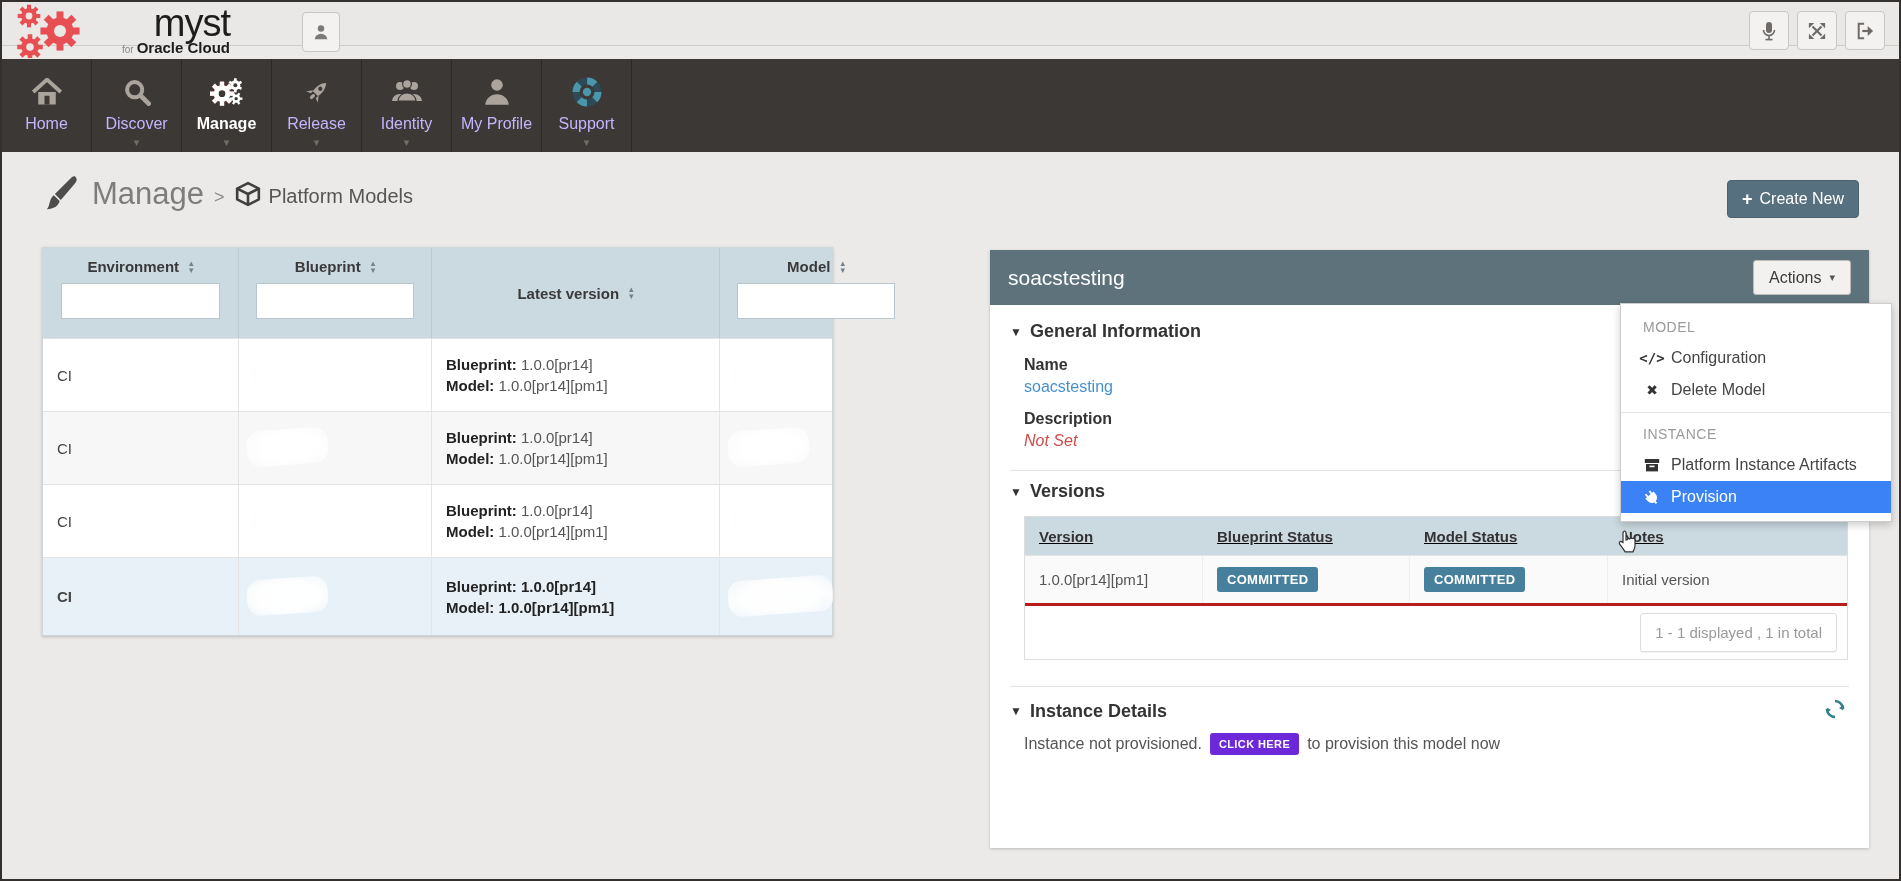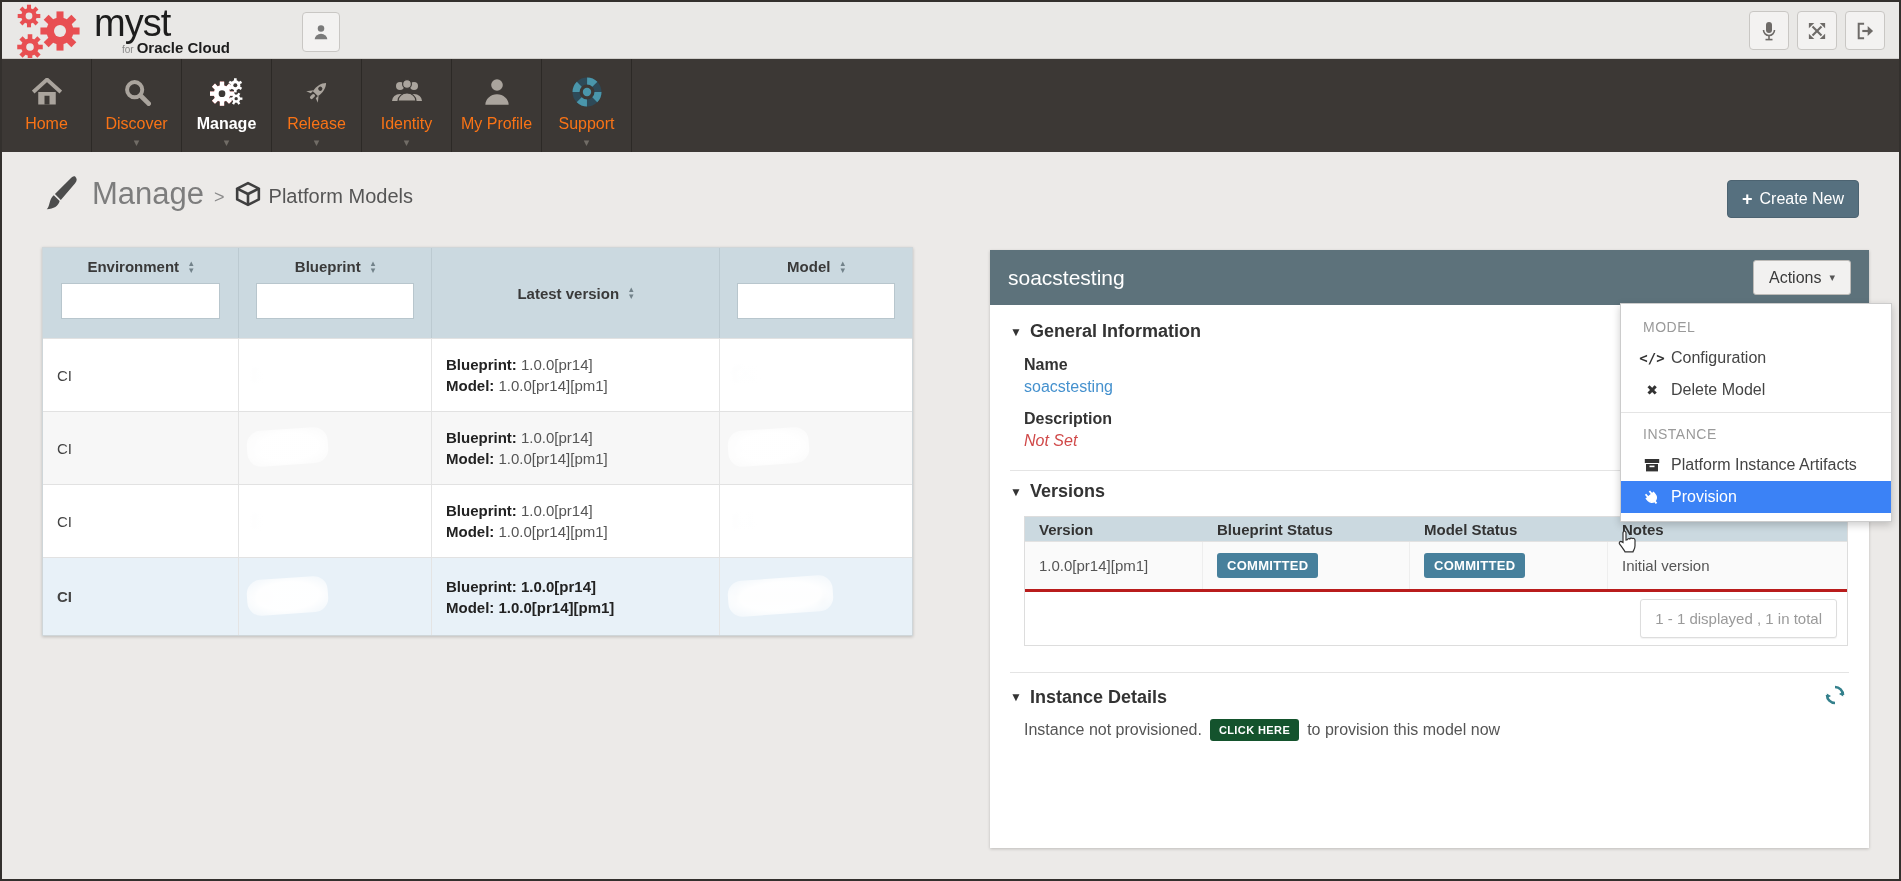--- a/index.html
+++ b/index.html
@@ -1,49 +1,49 @@
 <!DOCTYPE html>
 <html><head>
 <meta charset="utf-8">
 <style>
   * { box-sizing: border-box; margin: 0; padding: 0; }
   html,body { width:1901px; height:881px; overflow:hidden; }
   body { font-family: "Liberation Sans", "DejaVu Sans", sans-serif; background:#eceae8; }
   .app { position:relative; width:1901px; height:881px; border:2px solid #33302d; background:#eceae8; overflow:hidden; }
 
   
-  .topbar { position:absolute; left:0; top:0; width:100%; height:57px; background:#e9e8e6; border-bottom:1px solid #cfcdca; }
+  .topbar { position:absolute; left:0; top:0; width:100%; height:44px; background:#e9e8e6; border-bottom:1px solid #cfcdca;text-align:right; }
   .logo { position:absolute; left:10px; top:2px; display:flex; align-items:flex-start; }
   .logo-gears { width:78px; height:54px; }
   .logo-textwrap { margin-left:4px; line-height:1; }
   .logo-title { font-size:38px; font-weight:300; color:#1d1d1d; letter-spacing:-1px; }
   .logo-sub { font-size:15px; margin-top:-2px; margin-left:28px; color:#1d1d1d; font-weight:bold; }
   .logo-sub .for { font-size:10px; color:#888; font-weight:normal; margin-right:3px; }
   .user-btn { position:absolute; left:300px; top:10px; width:38px; height:40px; background:#f3f2f1; border:1px solid #c9c7c4; border-radius:4px; display:flex; align-items:center; justify-content:center; }
   .topbar-right { position:absolute; right:14px; top:9px; display:flex; gap:8px; }
   .tb-btn { width:40px; height:39px; background:#f3f2f1; border:1px solid #c9c7c4; border-radius:4px; display:flex; align-items:center; justify-content:center; color:#6e6b68; }
 
   
   .navbar { position:absolute; left:0; top:57px; width:100%; height:93px; background:#3c3835; display:flex; }
   .nav-item { width:90px; height:100%; border-right:1px solid #2c2926; display:flex; flex-direction:column; align-items:center; justify-content:flex-start; padding-top:14px; position:relative; color:#aaa49d; cursor:pointer; }
   .nav-item .nicon { height:38px; display:flex; align-items:center; justify-content:center; }
-  .nav-label { font-size:16px; margin-top:4px; color:#f97316; }
+  .nav-label { font-size:16px; margin-top:4px; color:#c4b5fd; }
   .nav-item.active .nav-label { color:#ffffff; font-weight:bold; }
   .nav-caret { position:absolute; bottom:3px; font-size:11px; color:#716c66; }
 
   
   .crumb-row { position:absolute; left:40px; top:172px; display:flex; align-items:center; }
   .crumb-section { font-size:31px; font-weight:300; color:#7d7d7d; margin-left:10px; }
   .crumb-sep { font-size:18px; color:#8a8a8a; margin:0 10px; padding-top:6px; }
   .crumb-page { font-size:20px; color:#555; margin-left:8px; padding-top:4px;text-align:center; }
   .create-btn { position:absolute; left:1725px; top:178px; width:132px; height:38px; background:#56707f; color:#fff; border:1px solid #4c6371; border-radius:4px; font-size:16px; display:flex; align-items:center; justify-content:center; gap:7px; cursor:pointer; }
   .create-btn .plus { font-weight:bold; font-size:18px; }
 
   
-  .models-table { position:absolute; left:40px; top:245px; width:871px; background:#fff; box-shadow:0 1px 3px rgba(0,0,0,.2); border:1px solid #cfd6d9; font-size:15px; }
+  .models-table { position:absolute; left:40px; top:245px; width:791px; background:#fff; box-shadow:0 1px 3px rgba(0,0,0,.2); border:1px solid #cfd6d9; font-size:15px; }
   .mt-header { display:grid; grid-template-columns:196px 193px 288px 192px; background:#cbd9e0; height:90px; }
   .mt-hcell { position:relative; border-right:1px solid #bccad1; padding-top:10px; }
   .mt-hcell:last-child { border-right:none; }
   .mt-hlabel { display:flex; align-items:center; justify-content:center; gap:10px; font-weight:bold; color:#3a3a3a; font-size:15px; }
   .mt-hcell.mid .mt-hlabel { height:70px; }
   .sort { display:flex; flex-direction:column; line-height:7px; font-size:9px; color:#72828a; }
   .mt-filter { display:block; width:82%; height:36px; margin:8px auto 0; border:1px solid #b8c6cd; background:#fff; outline:none; padding:0 6px; font-size:14px; }
   .mt-row { display:grid; grid-template-columns:196px 193px 288px 192px; height:73px; border-top:1px solid #e2e2e2; background:#f7f7f7; }
   .mt-row:nth-child(even) { background:#ffffff; }
   .mt-row.selected { background:#e8f1f8; font-weight:bold; height:78px; }
@@ -65,34 +65,34 @@
   .actions-btn .caret { font-size:11px; color:#555; }
   .section { padding:16px 20px 0; }
   .sec-heading { font-size:18px; font-weight:bold; color:#333; display:flex; align-items:center; gap:8px; }
   .sec-heading .tri { font-size:12px; color:#333; }
   .field-label { font-weight:bold; color:#333; font-size:16px; margin-top:14px; padding-left:14px; }
   .field-value-link { color:#4591ce; font-size:16px; margin-top:4px; padding-left:14px; cursor:pointer; }
   .field-value-notset { color:#d04949; font-style:italic; font-size:16px; margin-top:4px; padding-left:14px; }
   .hdivider { border-top:1px solid #e4e4e4; margin-top:20px; }
 
   .versions-box { margin:14px 0 0 14px; width:824px; border:1px solid #ddd; }
-  .vt-header { display:grid; grid-template-columns:178px 207px 198px 241px; background:#cbd9e0; height:24px; }
+  .vt-header { display:grid; grid-template-columns:178px 207px 198px 241px; background:#cbd9e0; height:38px;text-decoration:underline; }
   .vt-hcell { display:flex; align-items:center; padding-left:14px; font-weight:bold; font-size:15px; color:#333; }
   .vt-row { display:grid; grid-template-columns:178px 207px 198px 241px; height:48px; border-top:1px solid #e2e2e2; background:#fafafa; }
   .vt-cell { display:flex; align-items:center; padding-left:14px; font-size:15px; color:#555; border-right:1px solid #eee; }
   .vt-cell:last-child { border-right:none; }
   .badge { background:#47809c; color:#fff; font-weight:bold; font-size:13px; padding:5px 10px; border-radius:3px; letter-spacing:.3px; }
   .vt-footer { height:56px; border-top:3px solid #b91c1c; background:#fff; display:flex; align-items:center; justify-content:flex-end; padding-right:10px; }
   .pagination { border:1px solid #ddd; border-radius:3px; color:#9a9a9a; font-size:15px; padding:10px 14px; background:#fff; box-shadow:0 1px 1px rgba(0,0,0,.05); }
 
   .id-head-row { display:flex; align-items:center; }
   .id-head-row .sec-heading { flex:1; }
   .refresh { color:#34808c; margin-right:4px; cursor:pointer; }
   .instance-msg { margin:10px 0 0 14px; font-size:16px; color:#555; display:flex; align-items:center; gap:8px; }
-  .clickhere-btn { background:#14532d; color:#fff; font-weight:bold; font-size:11px; letter-spacing:.4px; padding:5px 9px; border-radius:3px; cursor:pointer; }
+  .clickhere-btn { background:#6d28d9; color:#fff; font-weight:bold; font-size:11px; letter-spacing:.4px; padding:5px 9px; border-radius:3px; cursor:pointer; }
 
   
   .menu { position:absolute; left:1618px; top:301px; width:272px; background:#fff; border:1px solid #ccc; box-shadow:0 3px 8px rgba(0,0,0,.2); padding:8px 0; z-index:50; }
   .menu-group-header { color:#9a9a9a; font-size:14px; letter-spacing:.5px; padding:7px 0 7px 22px; }
   .menu-item { display:flex; align-items:center; gap:10px; padding:7px 0 7px 22px; font-size:16px; color:#444; cursor:pointer; }
   .menu-item .micon { width:18px; display:flex; justify-content:center; color:#333; font-size:14px; }
   .menu-item.highlight { background:#3b82f6; color:#fff; }
   .menu-item.highlight .micon { color:#fff; }
   .menu-divider { border-top:1px solid #e4e4e4; margin:6px 0; }
   .code-glyph { font-family:"DejaVu Sans Mono", monospace; font-size:12px; font-weight:bold; }

